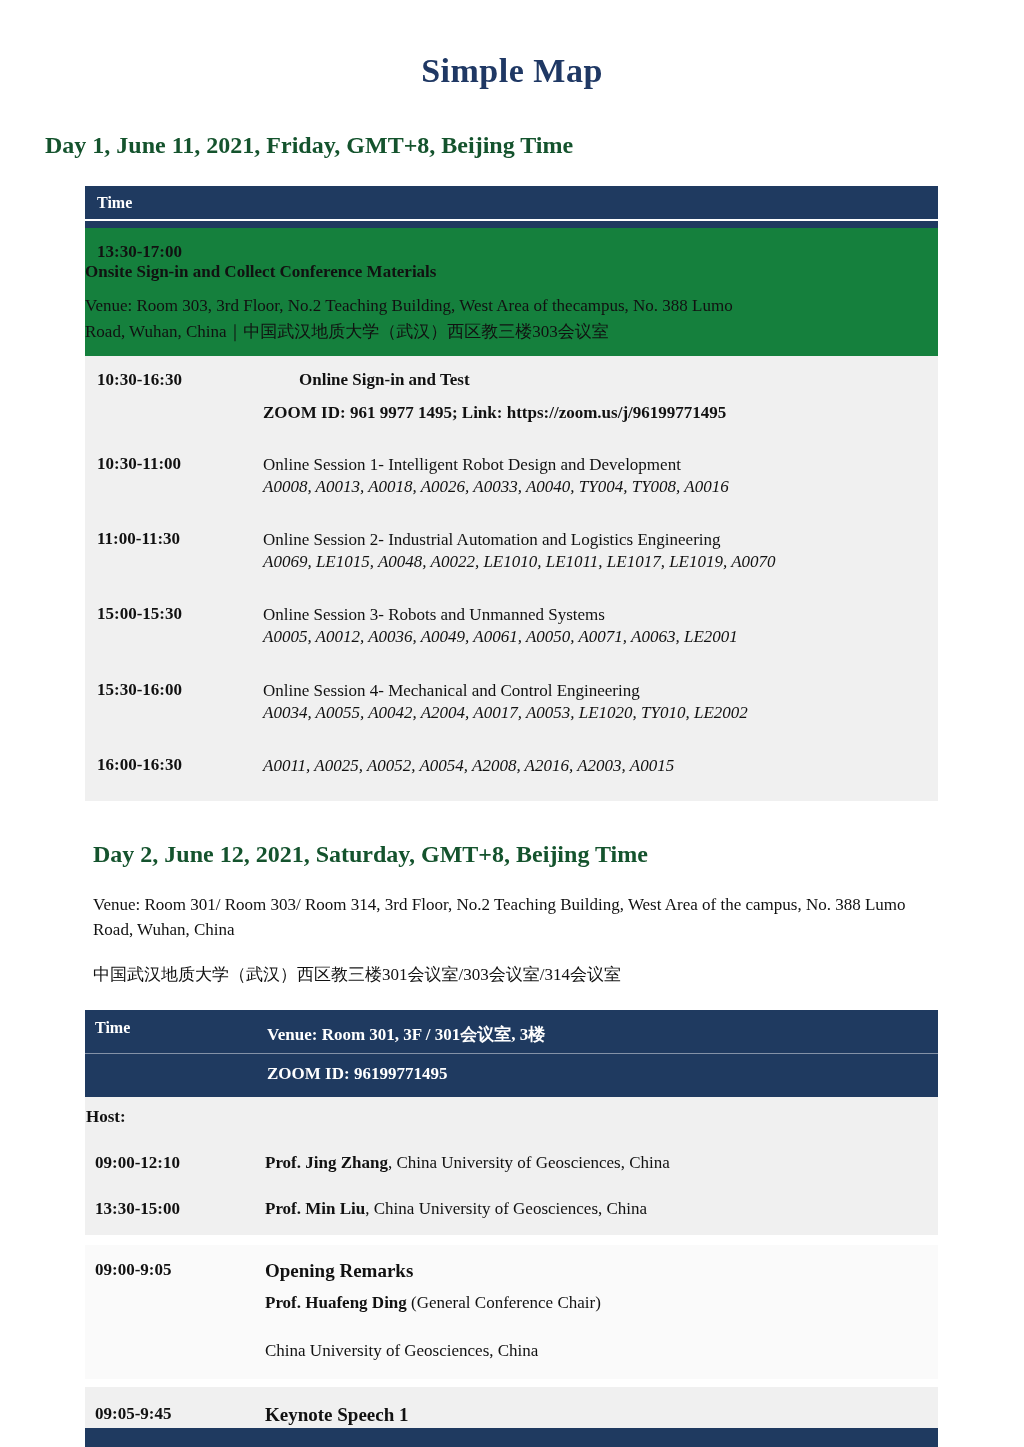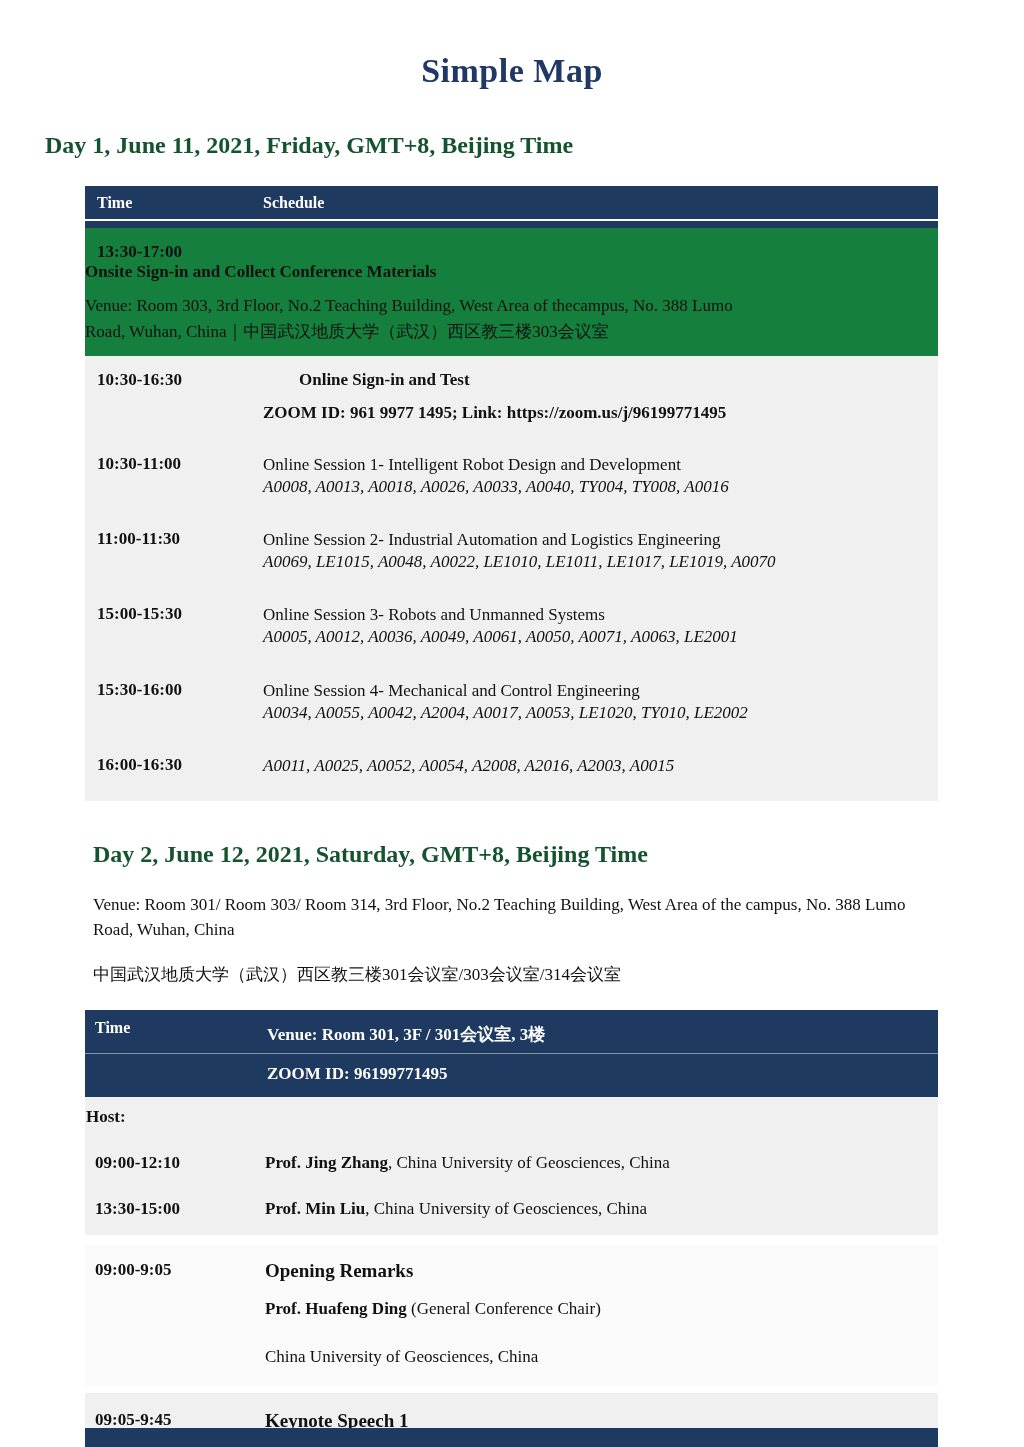--- a/index.html
+++ b/index.html
@@ -72,21 +72,21 @@
   .t2-h2 { padding:10px 0 13px 182px; font-weight:bold; font-size:17px; }
 
   .block-host { background:#f0f0f0; padding:10px 0 16px 0; }
   .host-label { font-weight:bold; font-size:17px; padding-left:1px; }
   .host-row { display:flex; margin-top:26px;align-items:flex-end; }
   .host-row .cell-time { padding-left:10px; width:180px; }
 
   .block-opening { background:#fafafa; margin-top:10px; padding:15px 0 18px 0; }
   .block-opening .cell-time, .block-keynote .cell-time { padding-left:10px; width:180px; }
   .big-title { font-size:19px; font-weight:bold; }
-  .block-opening .speaker-line { margin-top:17px; }
+  .block-opening .speaker-line { margin-top:11px; }
   .block-opening .affil-line { margin-top:28px; }
 
   .block-keynote { background:#f0f0f0; margin-top:8px; padding:17px 0 28px 0; }
   .block-keynote .speech-line { margin-top:15px; }
 
   .bottom-bar {
     position:absolute; left:85px; bottom:0;
     width:853px; height:19px;
     background:#1f3a60;
   }
@@ -97,21 +97,20 @@
 
 <div class="page">
 
   <div class="doc-title">Simple Map</div>
 
   <div class="day-heading h-day1">Day 1, June 11, 2021, Friday, GMT+8, Beijing Time</div>
 
   <div class="tbl t1">
     <div class="t1-head navy">
       <div class="c-time">Time</div>
-      <div class="c-sched">Schedule</div>
     </div>
     <div class="t1-head-strip navy"></div>
 
     <div class="row row-onsite">
       <div class="cell-time">13:30-17:00</div>
       <div class="cell-body">
         <div class="rt">Onsite Sign-in and Collect Conference Materials</div>
         <div class="venue-text">Venue: Room 303, 3rd Floor, No.2 Teaching Building, West Area of thecampus, No. 388 Lumo Road, Wuhan, China｜中国武汉地质大学（武汉）西区教三楼303会议室</div>
       </div>
     </div>

